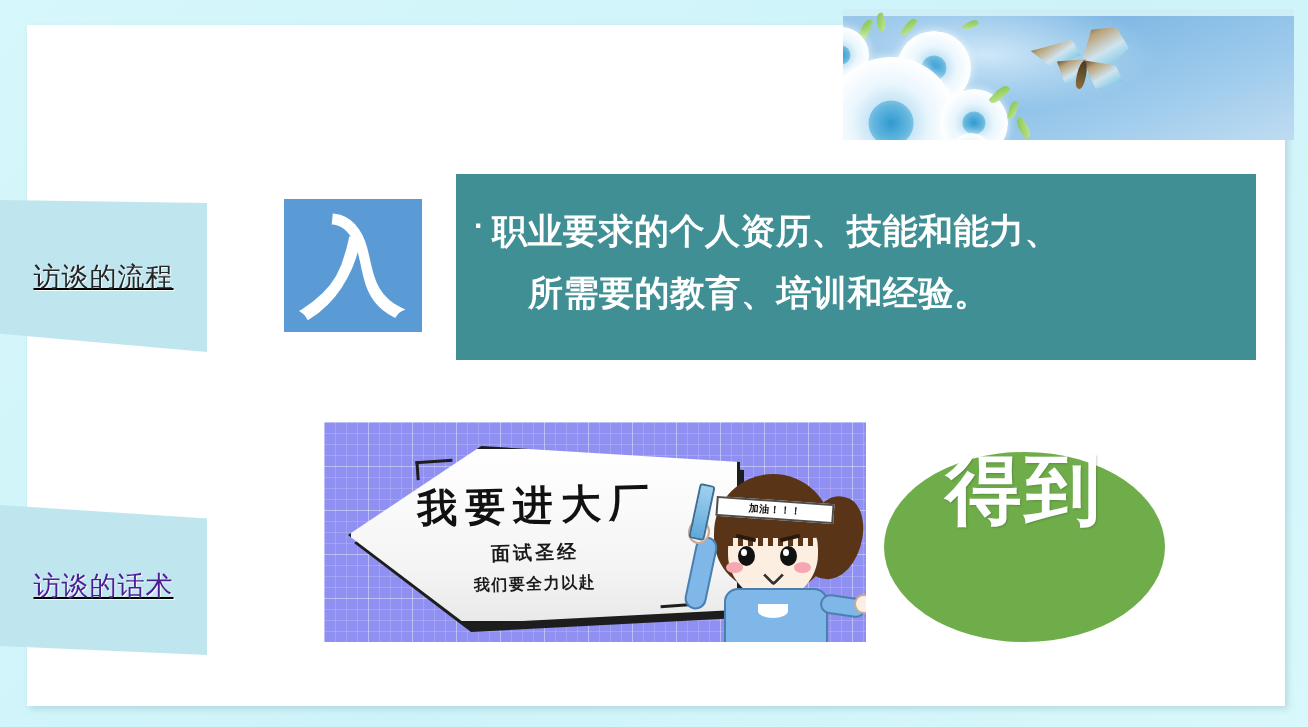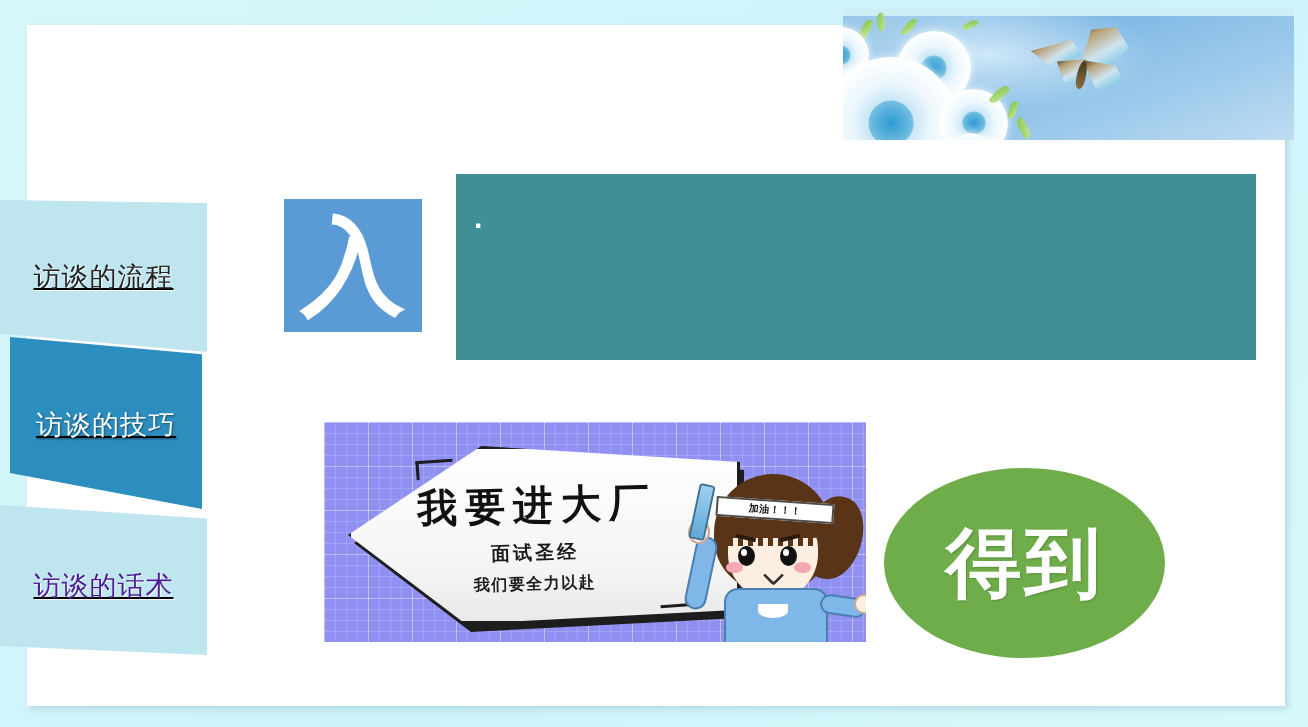--- a/index.html
+++ b/index.html
@@ -396,25 +396,25 @@
   }
   .ch-hand-side {
     position: absolute; left: 174px; top: 124px; width: 20px; height: 20px;
     background: #fdeee2; border: 2px solid #c9ab97; box-sizing: border-box;
     border-radius: 50%;
   }
 
   
   .green-ellipse {
     position: absolute;
-    left: 884px; top: 468px;
+    left: 884px; top: 452px;
     width: 281px; height: 190px;
     background: #6ead4a;
     border-radius: 50%;
-    display: flex; align-items: center; justify-content: center;
+    display: flex; justify-content: center;
   }
   .green-ellipse .ge-text {
     color: #ffffff;
     font-size: 76px;
     font-weight: 700;
     letter-spacing: 3px;
     line-height: 1;
     text-shadow: 1px 1px 2px rgba(0,0,0,0.18);
     font-family: "DejaVu Sans", "Liberation Sans", sans-serif;
   }
@@ -451,35 +451,36 @@
       <div class="bf-wing w-ll"></div>
       <div class="bf-wing w-lr"></div>
       <div class="bf-body"></div>
     </div>
   </div>
 
   <div class="tabs">
     <div class="tab tab-1">
       <span class="tab-label">访谈的流程</span>
     </div>
-    <div class="tab tab-2">
-      <span class="tab-label">访谈的技巧</span>
-    </div>
     <div class="tab tab-3">
       <span class="tab-label">访谈的话术</span>
     </div>
   </div>
 
   <div class="glyph-square">
     <span class="glyph">入</span>
   </div>
 
   <div class="teal-box">
     <div class="bullet-row">
       <span class="bullet-dot">·</span>
+      <span class="bullet-text">
+        <span>职业要求的个人资历、技能和能力、</span>
+        <span class="line2">所需要的教育、培训和经验。</span>
+      </span>
     </div>
   </div>
 
   <div class="illustration">
     <div class="ill-banner-shadow"></div>
     <div class="ill-banner"></div>
     <div class="ill-corner c-tl"></div>
     <div class="ill-corner c-br"></div>
     <div class="ill-title">我要进大厂</div>
     <div class="ill-sub1">面试圣经</div>

